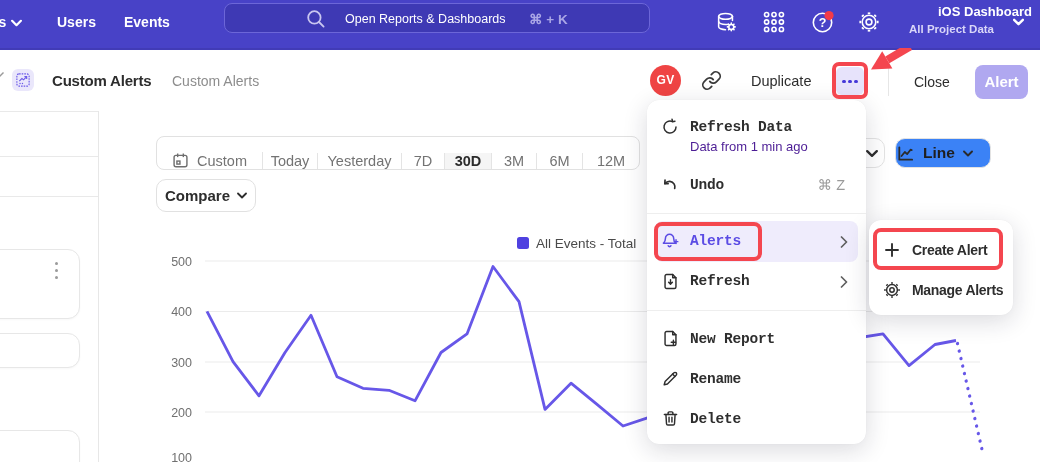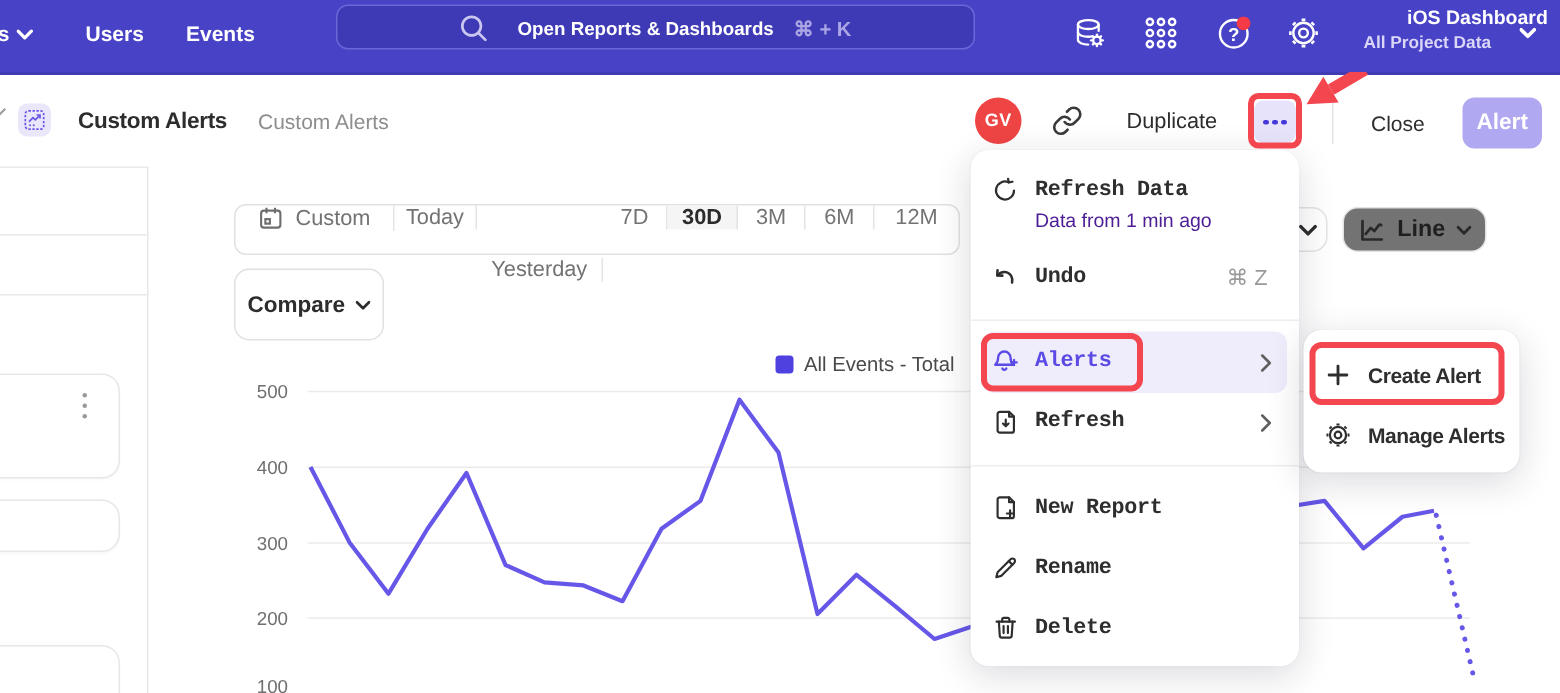--- a/index.html
+++ b/index.html
@@ -4,21 +4,21 @@
 <style>
   html,body{margin:0;padding:0;}
   #page{position:relative;width:1040px;height:462px;background:#fff;overflow:hidden;
     font-family:"Liberation Sans",sans-serif;-webkit-font-smoothing:antialiased;}
   .abs{position:absolute;}
   
   #topbar{left:0;top:0;width:1040px;height:50px;background:#4842c7;border-bottom:0;box-shadow:inset 0 -2px 0 #413bb6;}
   .navitem{color:#fff;font-size:14px;font-weight:700;top:14px;}
   #search{left:224px;top:3px;width:426px;height:30px;background:#3e39b4;
     border:1px solid #6c66d8;border-radius:8px;box-sizing:border-box;}
-  #searchtxt{left:345px;top:12px;color:#fff;font-size:12.5px;font-weight:700;white-space:nowrap;}
+  #searchtxt{left:345px;top:12px;color:#fff;font-size:12.5px;font-weight:400;white-space:nowrap;}
   #searchkbd{left:529px;top:11px;color:#aaa6e6;font-size:13.5px;font-weight:700;}
   .proj1{left:909px;top:4px;color:#fff;font-size:13px;font-weight:700;padding-left:29px;}
   .proj2{left:909px;top:23px;color:#d9d6f8;font-size:11.5px;font-weight:700;}
   #chip{left:12px;top:69px;width:22px;height:22px;background:#eae7fb;border-radius:6px;}
   #title{left:52px;top:72px;font-size:15px;font-weight:700;color:#2d2d2d;letter-spacing:-0.2px;}
   #subtitle{left:172px;top:73px;font-size:14px;color:#8d8d8d;}
   #gv{left:650px;top:65px;width:31px;height:31px;border-radius:50%;background:#ef4444;
      color:#fff;font-size:12px;font-weight:700;text-align:center;line-height:31px;letter-spacing:.3px;}
   #duplicate{left:751px;top:73px;font-size:14.5px;font-weight:500;color:#2d2d2d;}
   #dotsbtn{left:836px;top:67px;width:28px;height:28px;background:#e7e3fb;border-radius:6px;}
@@ -28,32 +28,32 @@
   #save{left:975px;top:65px;width:53px;height:34px;background:#b0a8f0;border-radius:8px;
      color:#fff;font-size:15px;font-weight:700;text-align:center;line-height:34px;}
   
   .rline{height:1px;background:#e9e9e9;left:0;width:98px;}
   #vdiv{left:98px;top:111px;width:1px;height:351px;background:#e7e7e7;}
   .lcard{border:1px solid #e7e7e7;border-radius:12px;background:#fff;left:-30px;width:108px;
      box-shadow:0 1px 2px rgba(0,0,0,0.03);}
   .kdot{position:absolute;left:84px;width:3.4px;height:3.4px;border-radius:50%;background:#9a9a9a;}
   
   #seg{left:156px;top:136px;height:34px;border:1px solid #e1e1e1;border-radius:8px;
-     display:flex;align-items:flex-start;box-sizing:border-box;background:#fff;}
+     display:flex;align-items:flex-end;box-sizing:border-box;background:#fff;}
   .segc{display:flex;align-items:center;justify-content:center;font-size:14.5px;color:#737373;
      border-right:1px solid #e4e4e4;box-sizing:border-box;}
   .segc:last-child{border-right:none;}
   .segsel{background:#f5f5f5;color:#2b2b2b;font-weight:700;}
-  #compare{left:156px;top:179px;width:100px;height:48px;border:1px solid #e1e1e1;border-radius:10px;
+  #compare{left:156px;top:179px;width:100px;height:33px;border:1px solid #e1e1e1;border-radius:10px;
      box-sizing:border-box;display:flex;align-items:center;justify-content:center;gap:7px;
      font-size:15px;font-weight:700;color:#2d2d2d;background:#fff;}
   #fragbtn{left:845px;top:138px;width:40px;height:30px;border:1px solid #e3e3e3;border-radius:10px;
      box-sizing:border-box;background:#fff;}
   #linebtn{left:895px;top:138px;width:96px;height:30px;border:1px solid #e3e3e3;border-radius:10px;
-     box-sizing:border-box;background:#737373;display:flex;align-items:center;justify-content:center;gap:8px;
+     box-sizing:border-box;background:#3b82f6;display:flex;align-items:center;justify-content:flex-start;gap:8px;
      font-size:15.5px;font-weight:700;color:#1f1f1f;}
   
   .card{background:#fff;border-radius:12px;box-shadow:0 6px 24px rgba(25,25,50,.16),0 0 1px rgba(0,0,0,.08);}
   #menu{left:647px;top:100px;width:219px;height:344px;}
   .mi{position:absolute;left:43px;font-size:14.5px;font-weight:600;color:#2e2e2e;white-space:nowrap;letter-spacing:-0.2px;font-family:Liberation Mono, monospace;}
   .msub{position:absolute;left:43px;font-size:13px;color:#4c1d95;}
   .msep{position:absolute;left:0;width:219px;height:1px;background:#eeeeee;}
   .mshort{position:absolute;right:21px;font-size:14.5px;color:#9a9a9a;}
   .mchev{position:absolute;right:18px;}
   #alertpill{position:absolute;left:8px;top:121px;width:203px;height:41px;background:#efecfc;border-radius:8px;}

